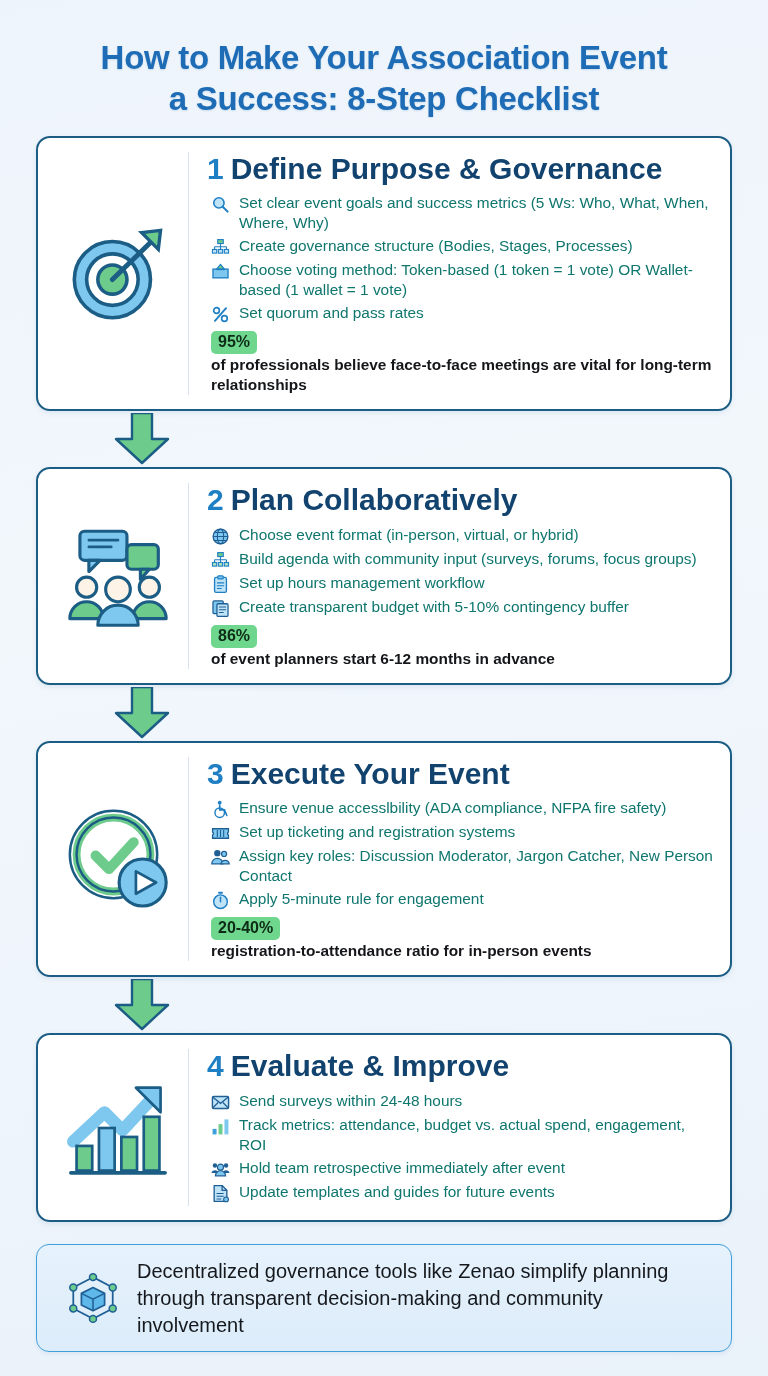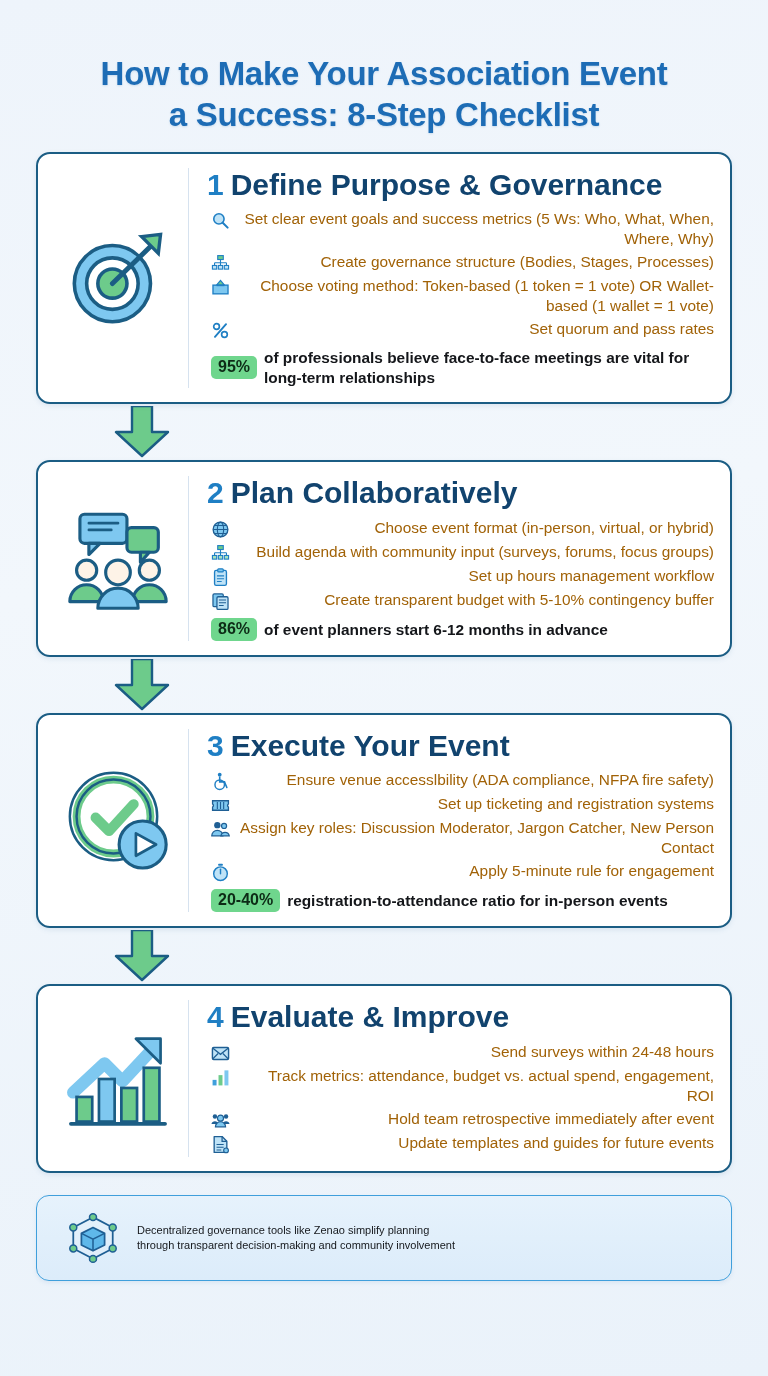--- a/index.html
+++ b/index.html
@@ -3,21 +3,21 @@
 <meta charset="utf-8">
 <style>
   * { box-sizing: border-box; margin: 0; padding: 0; }
   html, body { width: 768px; height: 1376px; }
   body {
     font-family: "Liberation Sans", sans-serif;
     background: linear-gradient(170deg, #eef4fb 0%, #f2f7fc 40%, #eaf2fa 100%);
     position: relative;
     overflow: hidden;
   }
-  .page { width: 768px; height: 1376px; padding: 16px 36px; position: relative; }
+  .page { width: 768px; height: 1376px; padding: 0 36px; position: relative; }
 
   
   .title {
     text-align: center;
     color: #1d6cb5;
     font-size: 33px;
     font-weight: bold;
     letter-spacing: -0.3px;
     line-height: 1.24;
     padding-top: 38px;
@@ -59,46 +59,46 @@
     line-height: 1.15;
     white-space: nowrap;
   }
   .step-num { color: #1f7fc4; margin-right: 7px; }
 
   ul.bullets { list-style: none; }
   ul.bullets li {
     display: flex;
     align-items: flex-start;
     font-size: 15.4px;
-    color: #a16207;
+    color: #0f766e;
     line-height: 1.30;
     margin-bottom: 3px;
-    text-align: right;
   }
   li .bi {
     flex: 0 0 26px;
     width: 26px;
     height: 19px;
     margin-right: 6px;
     margin-top: 2px;
     display: flex;
     align-items: flex-start;
     justify-content: center;
   }
   li .btxt { flex: 1 1 auto; }
 
   .stat {
     display: flex;
-    align-items: center;
+    align-items: flex-start;
     margin-top: 7px;
     padding-left: 4px;
     font-size: 15.4px;
     font-weight: bold;
     color: #14161a;
     line-height: 1.30;
+    flex-direction: column;
   }
   .stat .badge {
     background: #6fd68d;
     color: #0d2b16;
     font-weight: bold;
     border-radius: 5px;
     padding: 1px 7px 2px 7px;
     margin-right: 7px;
     flex: 0 0 auto;
     font-size: 16px;
@@ -120,21 +120,21 @@
     background: linear-gradient(180deg, #e6f2fc 0%, #dcecfa 100%);
     border: 1.8px solid #3f9fdc;
     border-radius: 13px;
     display: flex;
     align-items: center;
     padding: 13px 18px;
     box-shadow: 0 2px 4px rgba(90,140,190,.12);
   }
   .footer-icon { flex: 0 0 76px; display:flex; align-items:center; justify-content:center; }
   .footer-text {
-    font-size: 11px;
+    font-size: 20px;
     color: #15181c;
     line-height: 1.34;
     padding-left: 6px;
   }
 </style>
 </head>
 <body>
 
 <div class="page">
 

